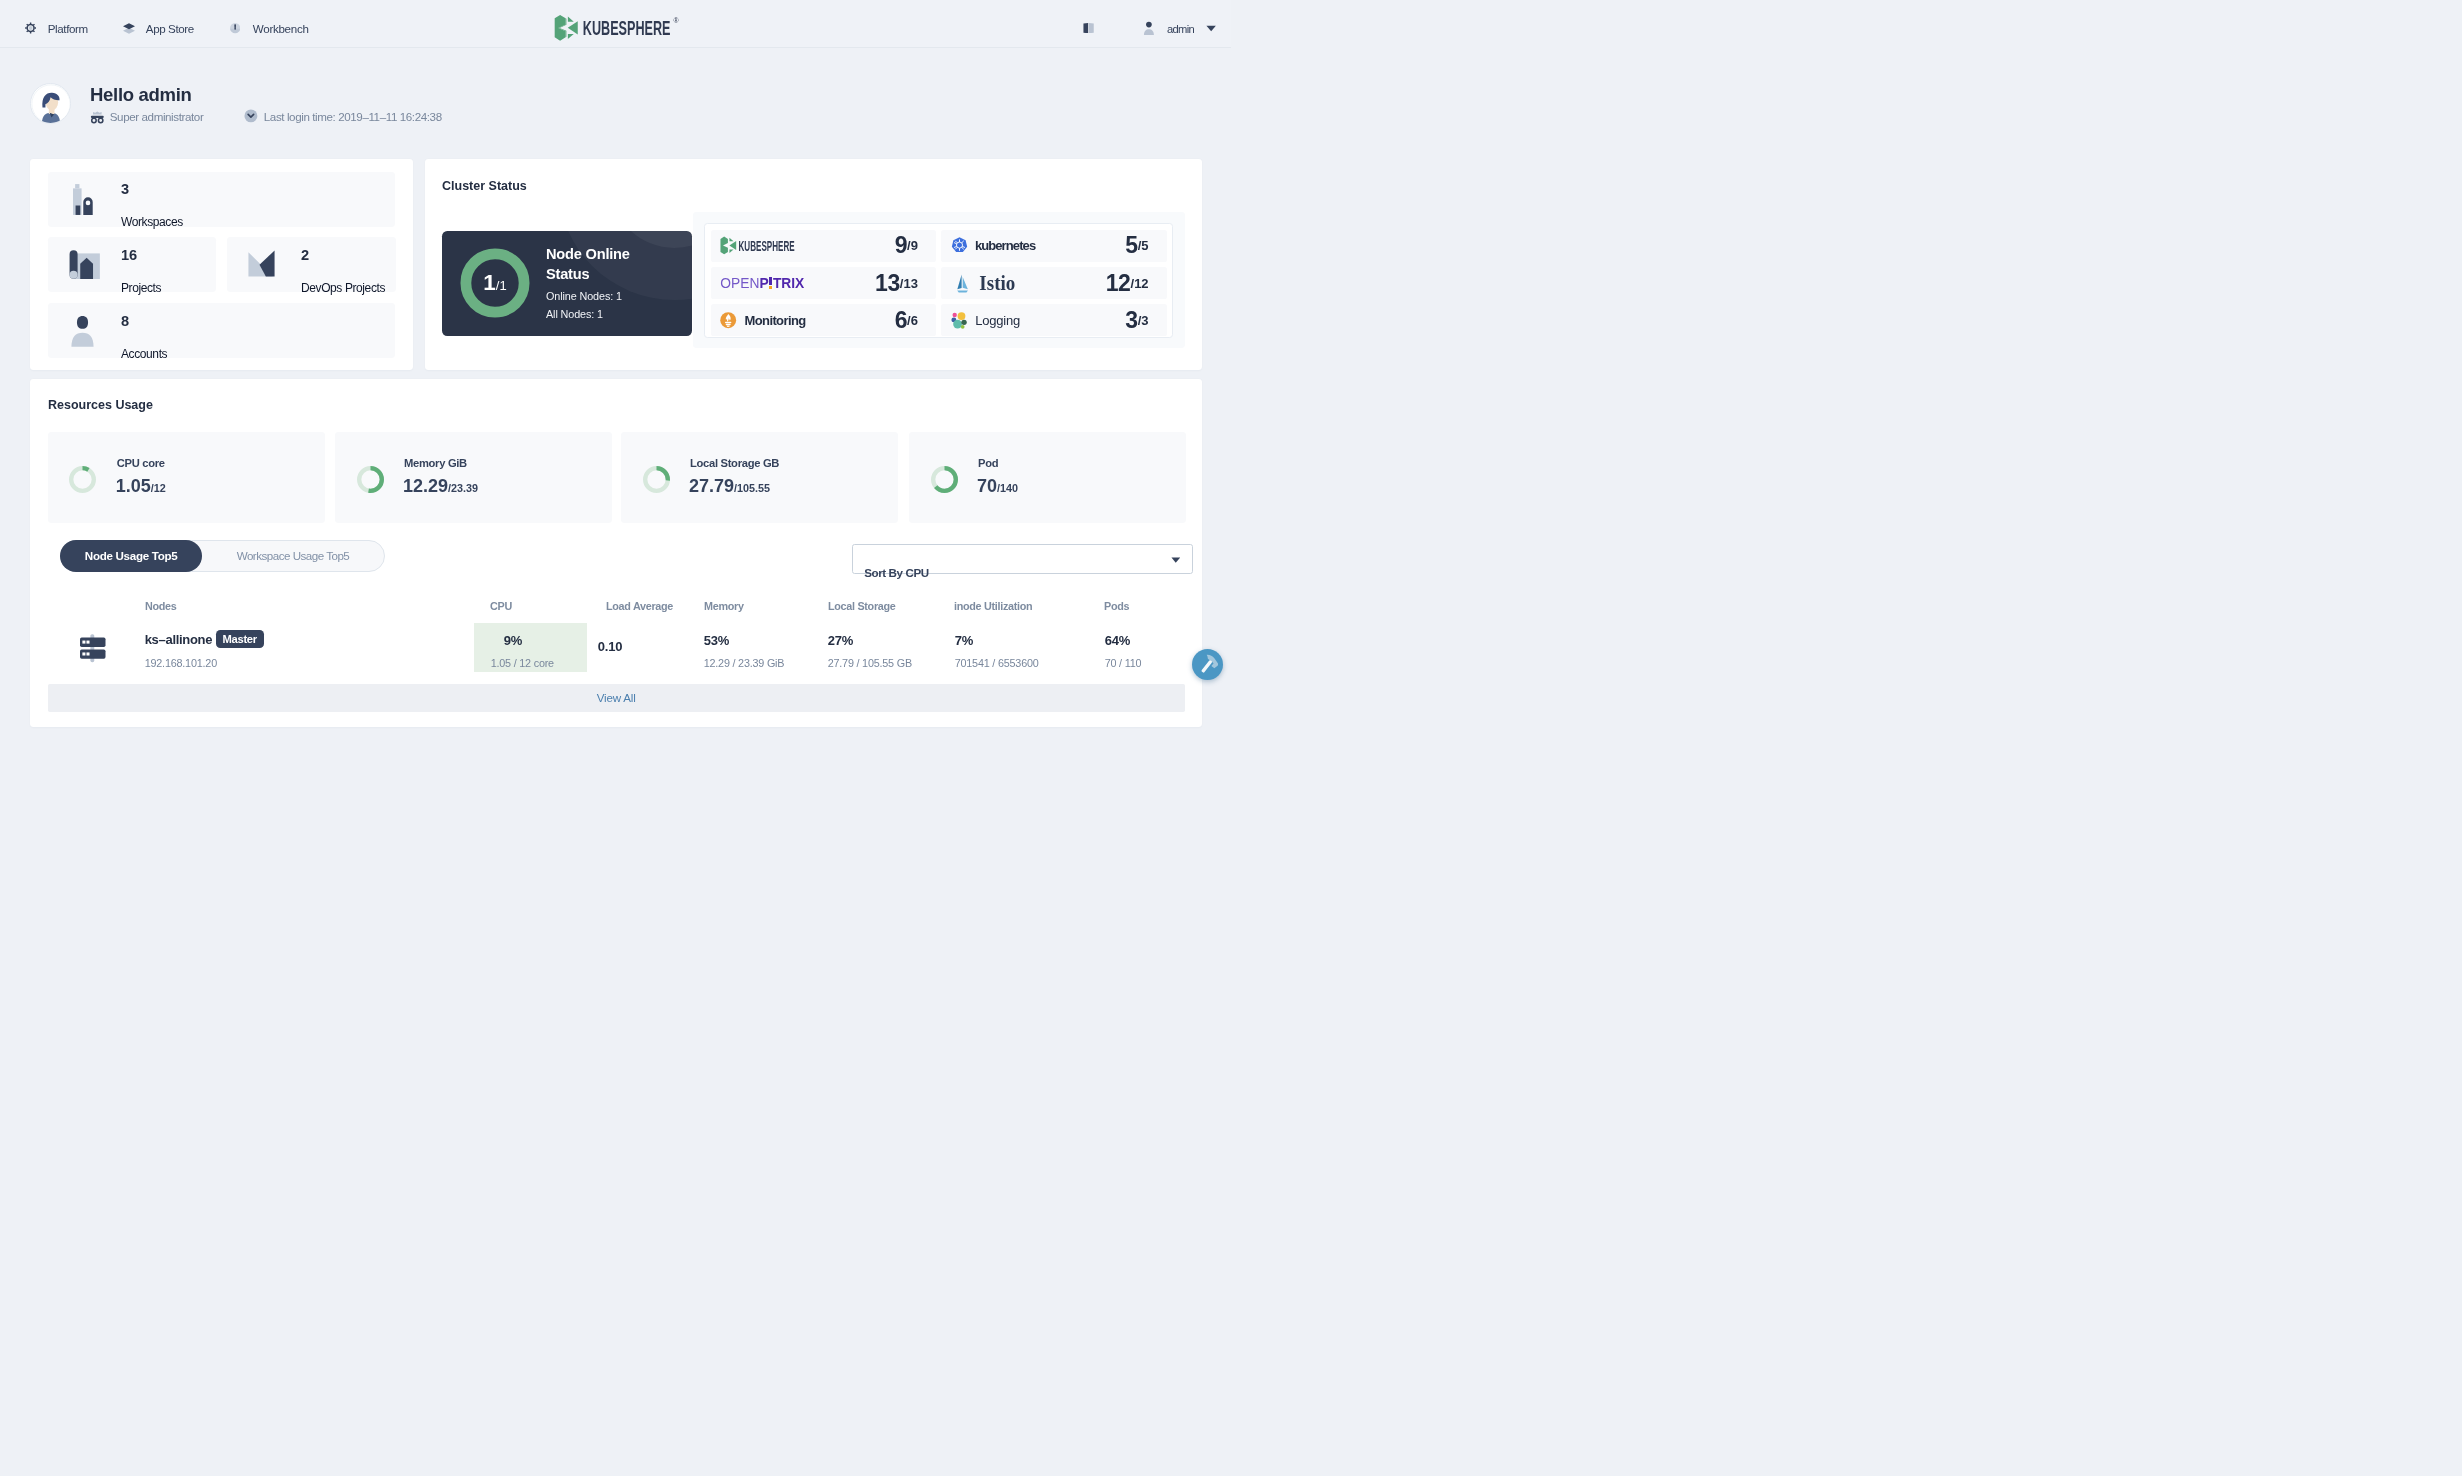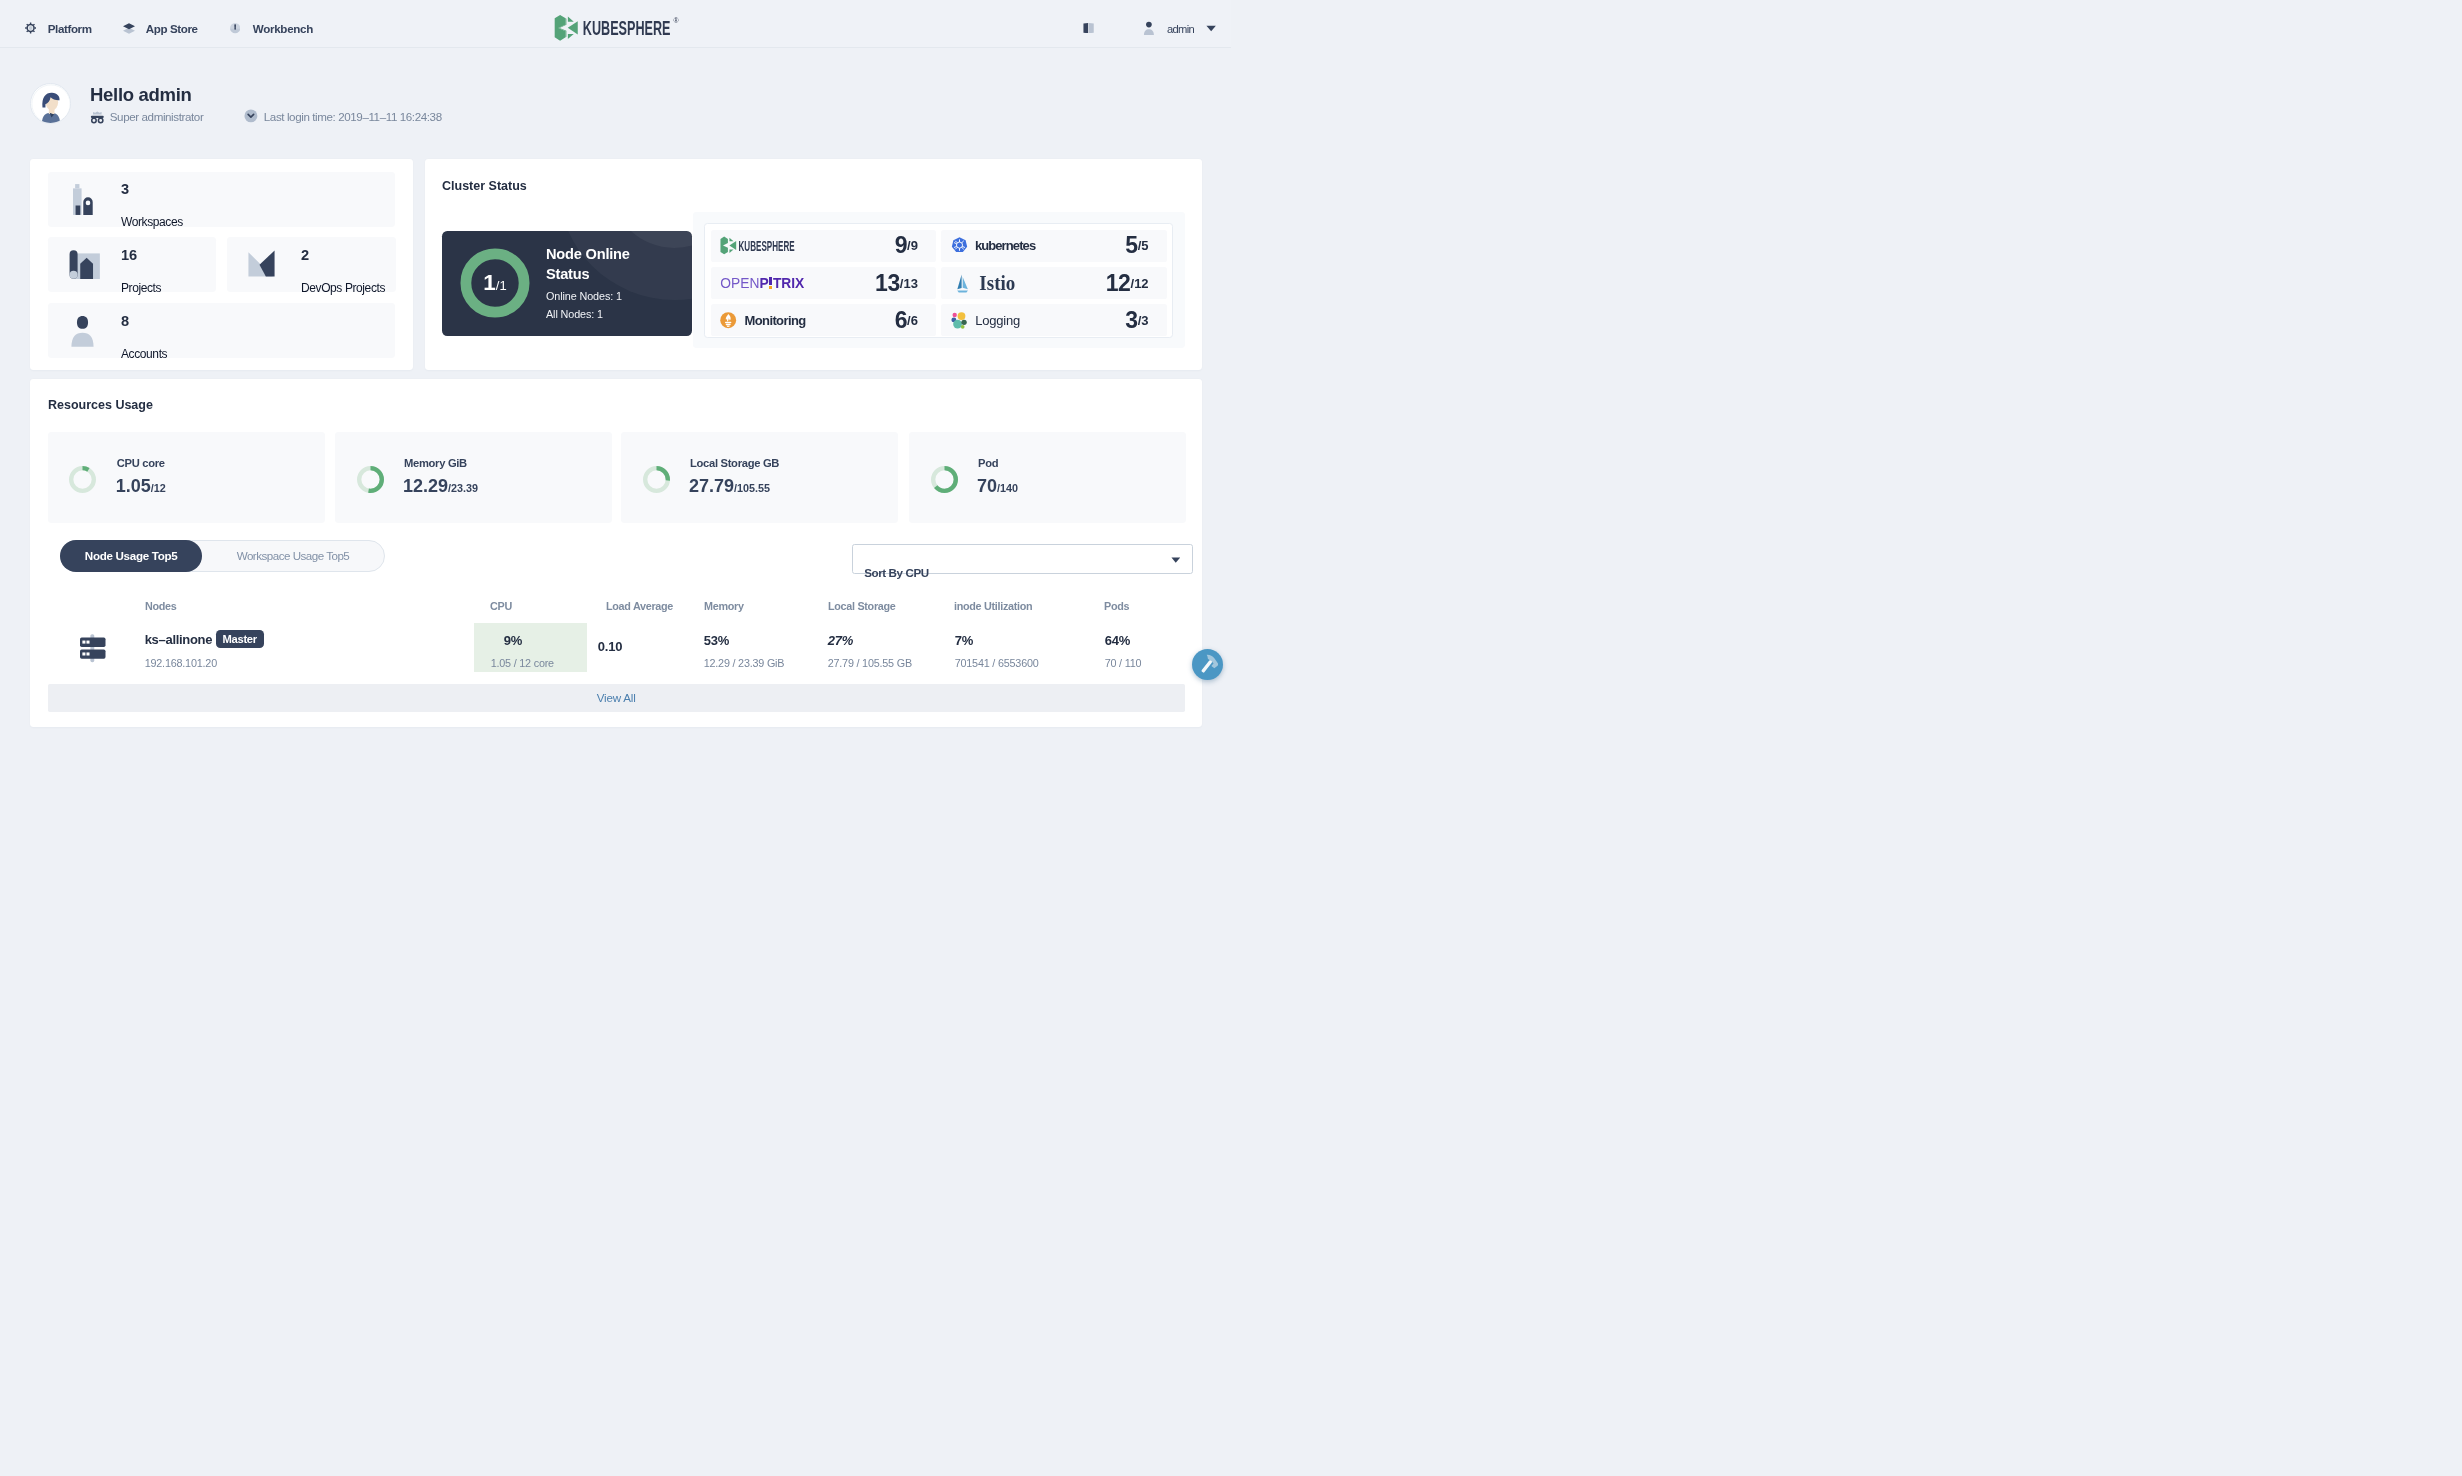--- a/index.html
+++ b/index.html
@@ -2,21 +2,21 @@
 <html style="font-size:13.8px"><head>
 <meta charset="utf-8">
 <style>
 * { margin:0; padding:0; box-sizing:border-box; }
 html,body { width:1231px; height:738px; overflow:hidden; }
 body { background:#eef1f6; font-family:"Liberation Sans", sans-serif; position:relative; }
 .abs { position:absolute; }
 
 #header { position:absolute; left:0; top:0; width:1231px; height:48px; background:#eff2f7; border-bottom:0.9px solid #e3e8ee; }
 .nav-item { position:absolute; top:20.7px; height:15.5px; display:flex; align-items:center; }
-.nav-item span { font-size:11.6px; font-weight:700; color:#36435c; letter-spacing:-0.4px; }
+.nav-item span { font-size:11.6px; font-weight:400; color:#36435c; letter-spacing:-0.4px; }
 
 #avatar { position:absolute; left:30px; top:83px; width:41px; height:41px; border-radius:50%; background:#fff; border:0.9px solid #e2e8f0; overflow:hidden; }
 #hello { position:absolute; left:90px; top:85px; font-size:18.5px; font-weight:700; color:#242e42; letter-spacing:-0.3px; line-height:20.7px; }
 .sub-line { position:absolute; top:109px; height:14.6px; display:flex; align-items:center; font-size:11.6px; color:#79879c; letter-spacing:-0.4px; }
 
 .card { position:absolute; background:#fff; border-radius:3.4px; box-shadow:0 0.9px 1.7px rgba(60,80,110,.04); }
 .subcard { position:absolute; background:#f8f9fb; border-radius:3.4px; }
 .sc-num { font-size:14.6px; font-weight:700; color:#242e42; line-height:19px; }
 .sc-label { font-size:12px; color:#0f172a; line-height:19px; letter-spacing:-0.4px; white-space:nowrap;margin-top:14px; }
 .card-title { font-size:12.5px; font-weight:700; color:#242e42; position:absolute; letter-spacing:0; }
@@ -369,21 +369,21 @@
       <rect x="7.6" y="21.5" width="3.6" height="3.6" fill="#fff"></rect>
     </svg>
     <div class="abs" style="left:97px;top:8.6px;font-size:13px;font-weight:700;color:#242e42;letter-spacing:-0.3px;">ks–allinone</div>
     <div class="abs" style="left:168px;top:7.3px;width:48px;height:18px;background:#36435c;border-radius:4.3px;color:#fff;font-size:11.2px;font-weight:700;text-align:center;line-height:18px;letter-spacing:-0.3px;">Master</div>
     <div class="val2" style="left:97px;">192.168.101.20</div>
     <div class="val1" style="left:456px;">9%</div>
     <div class="val2" style="left:443px;">1.05 / 12 core</div>
     <div class="val1" style="left:550px;top:16.4px;">0.10</div>
     <div class="val1" style="left:656px;">53%</div>
     <div class="val2" style="left:656px;">12.29 / 23.39 GiB</div>
-    <div class="val1" style="left:780px;font-style:italic;">27%</div>
+    <div class="val1" style="left:780px;">27%</div>
     <div class="val2" style="left:780px;">27.79 / 105.55 GB</div>
     <div class="val1" style="left:907px;">7%</div>
     <div class="val2" style="left:907px;">701541 / 6553600</div>
     <div class="val1" style="left:1057px;">64%</div>
     <div class="val2" style="left:1057px;">70 / 110</div>
   </div>
 
   <div id="footer">View All</div>
 </div>
 

